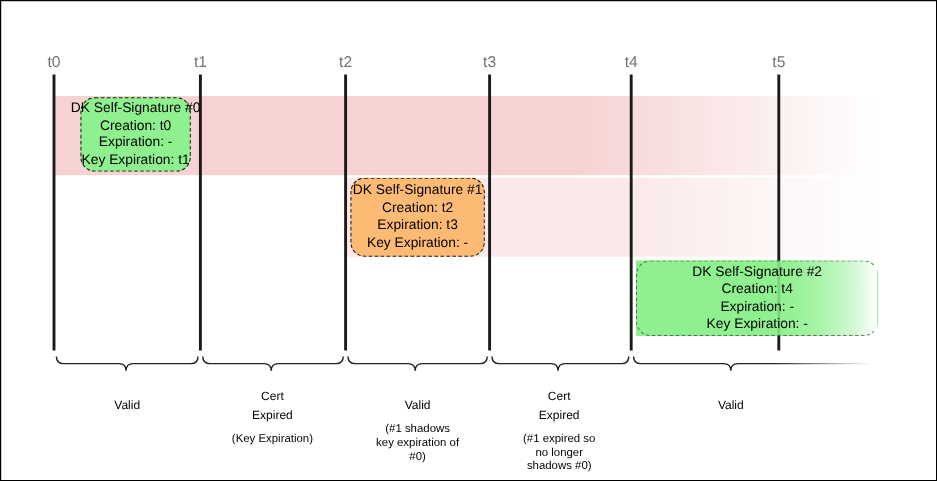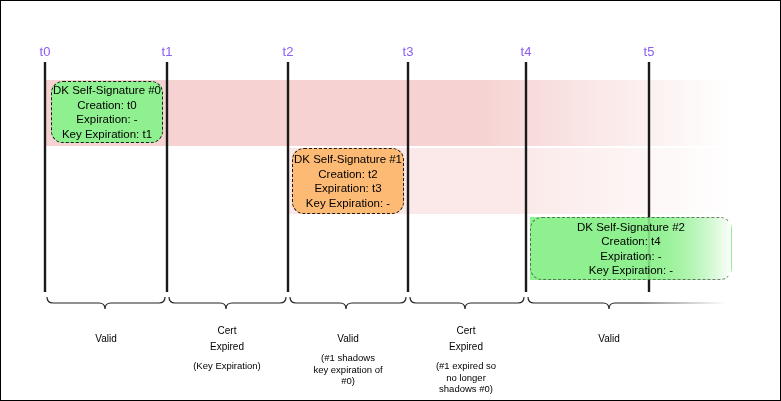--- a/index.html
+++ b/index.html
@@ -23,21 +23,21 @@
     position: absolute;
     left: 0;
     top: 0;
     width: 781px;
     height: 401px;
   }
   
   .tick-label {
     position: absolute;
     font-size: 13px;
-    color: #8b5cf6;
+    color: #737373;
     text-align: center;
     width: 40px;
     line-height: 14px;
     white-space: nowrap;
   }
   
   .sig-box {
     position: absolute;
     box-sizing: border-box;
     border: 1.3px dashed #1a1a1a;
@@ -150,21 +150,21 @@
     </g>
   </svg>
 
   <div class="tick-label" style="left:24px; top:44px;">t0</div>
   <div class="tick-label" style="left:146px; top:44px;">t1</div>
   <div class="tick-label" style="left:267px; top:44px;">t2</div>
   <div class="tick-label" style="left:387px; top:44px;">t3</div>
   <div class="tick-label" style="left:505px; top:44px;">t4</div>
   <div class="tick-label" style="left:628px; top:44px;">t5</div>
 
-  <div class="sig-box" style="left:50px; top:80px; width:112px; height:62px; background:#8ef08e;">
+  <div class="sig-box" style="left:66px; top:80px; width:92px; height:62px; background:#8ef08e;">
     <span class="sig-line">DK Self-Signature #0</span>
     <span class="sig-line">Creation: t0</span>
     <span class="sig-line">Expiration: -</span>
     <span class="sig-line">Key Expiration: t1</span>
   </div>
 
   <div class="sig-box" style="left:291px; top:147px; width:112px; height:66px; background:#fdba74;">
     <span class="sig-line">DK Self-Signature #1</span>
     <span class="sig-line">Creation: t2</span>
     <span class="sig-line">Expiration: t3</span>

